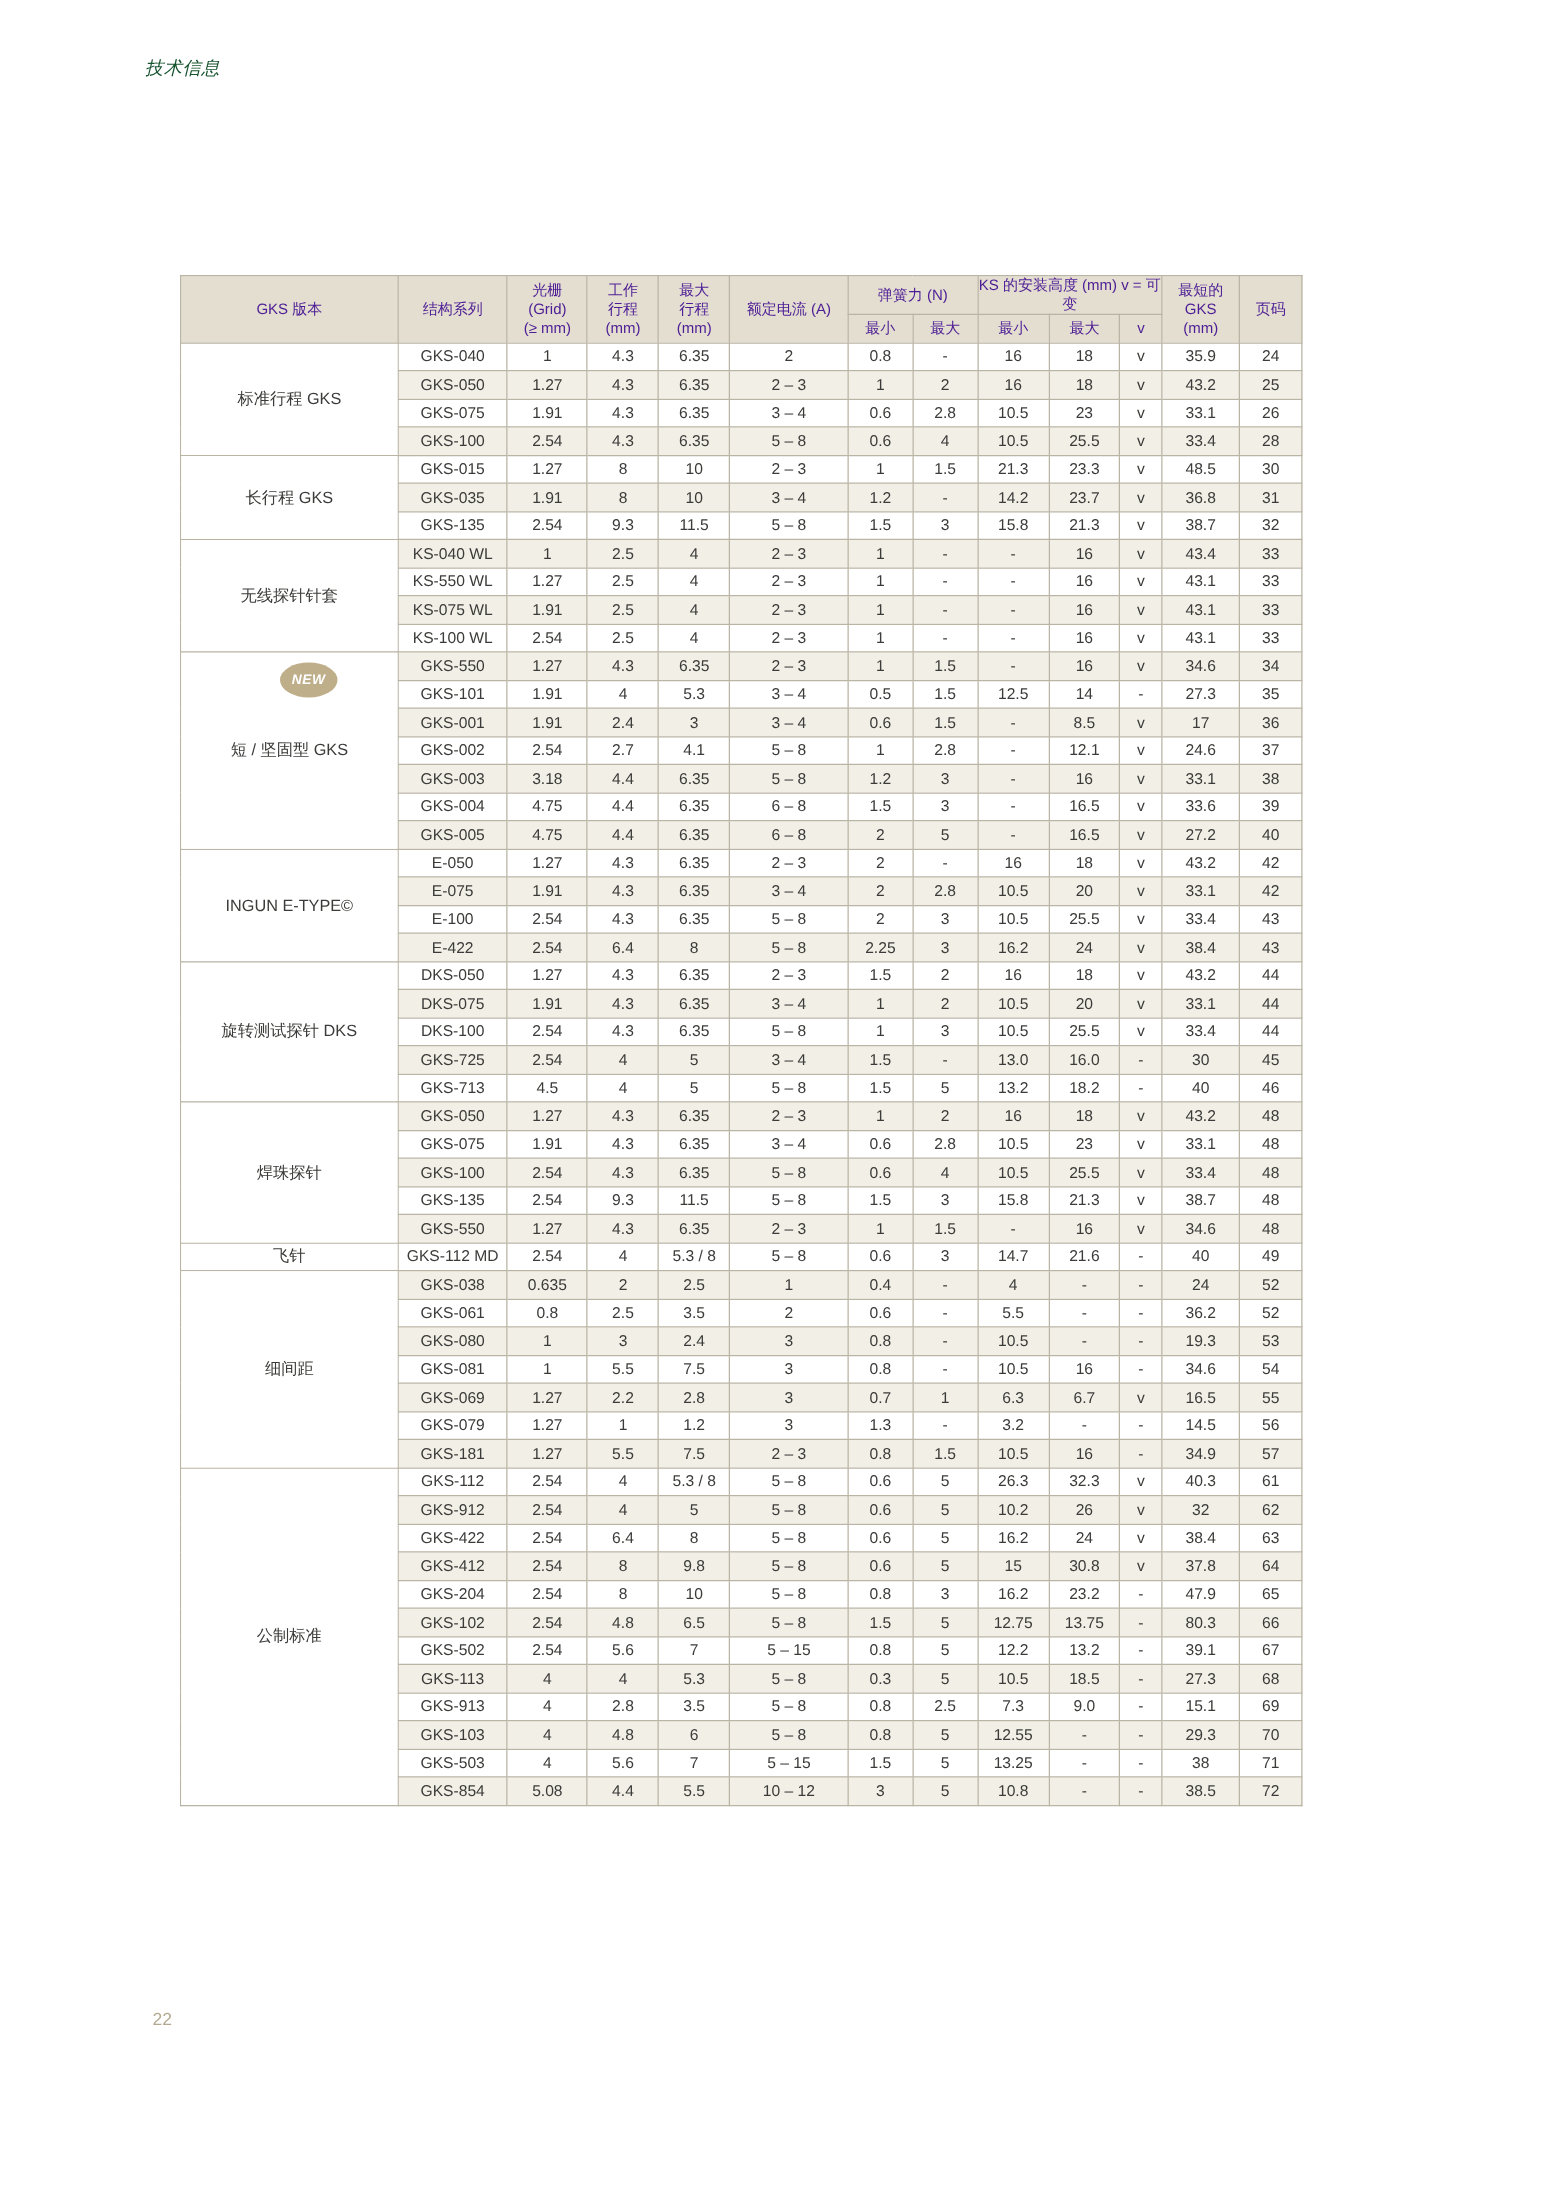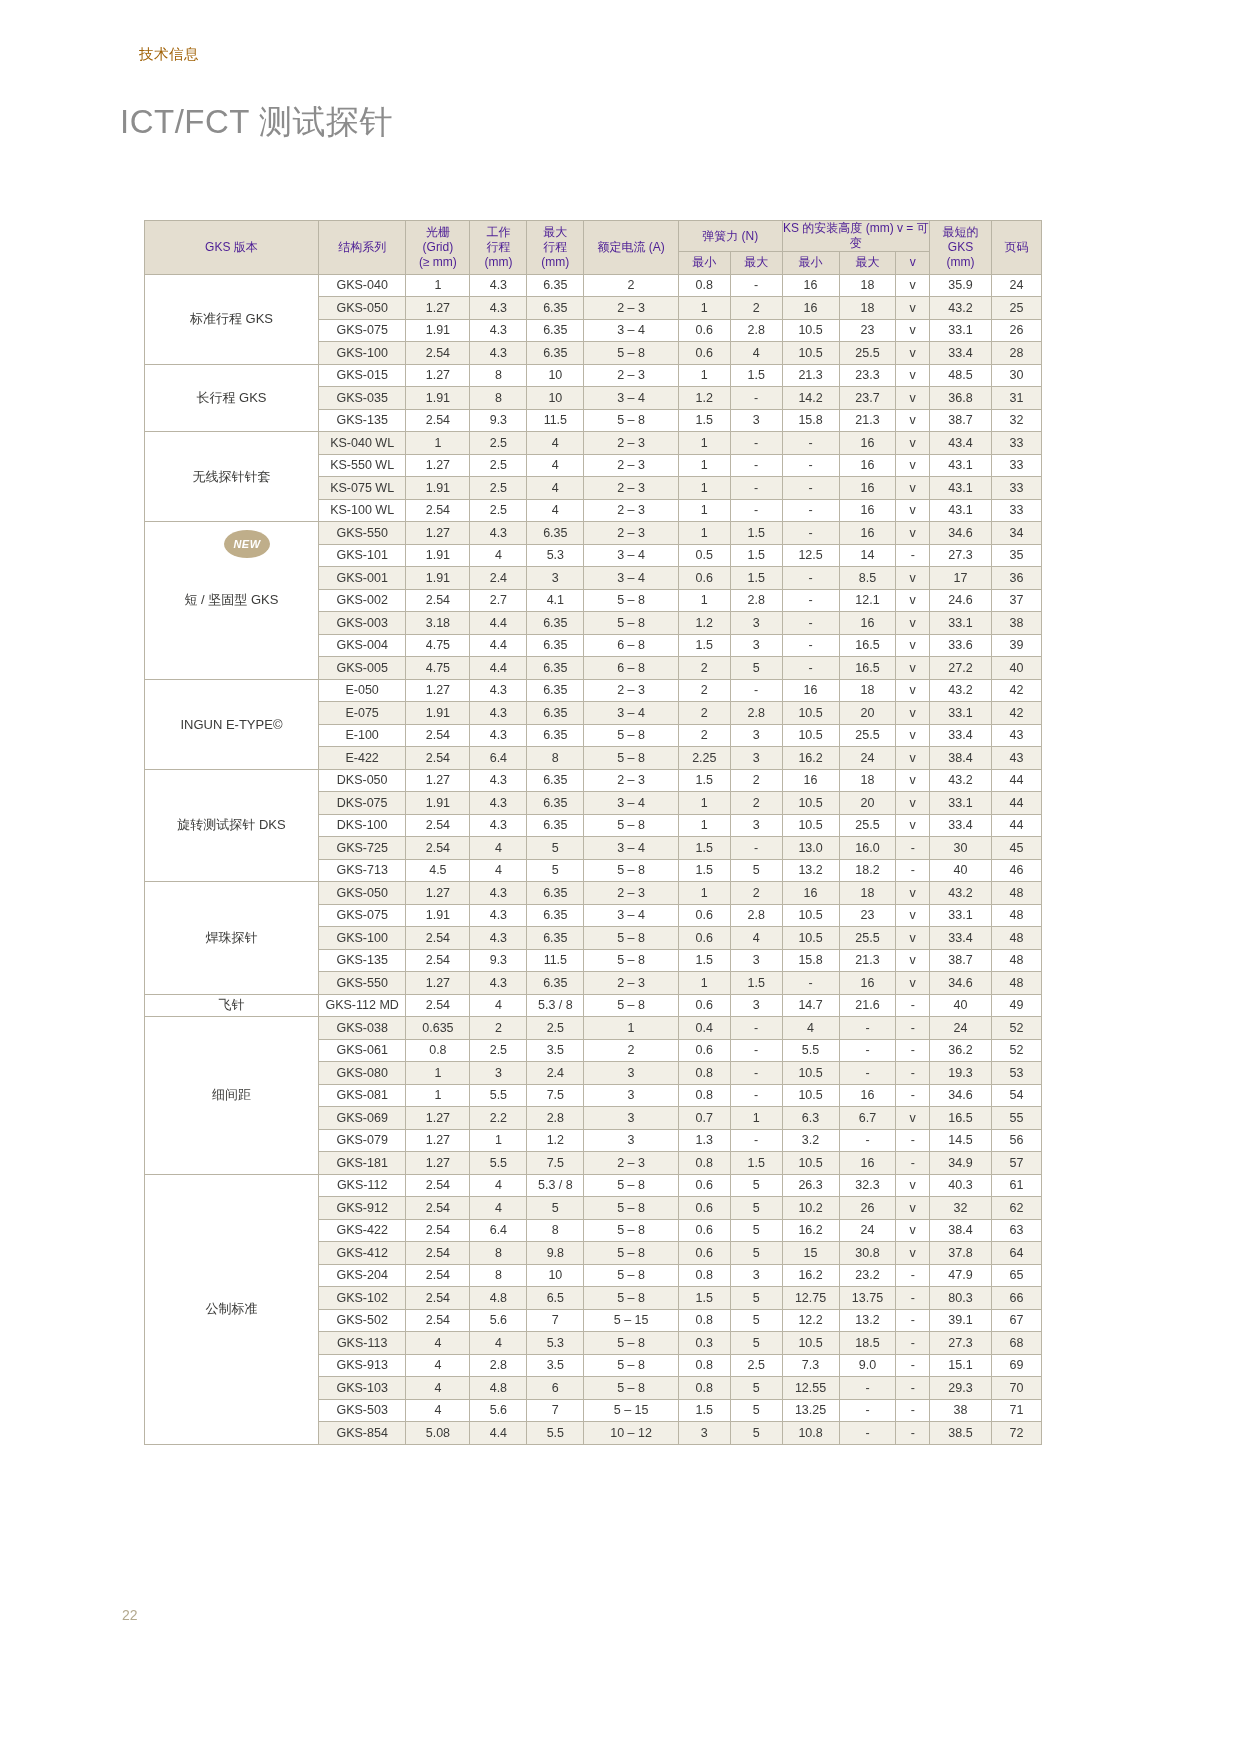--- a/index.html
+++ b/index.html
@@ -16,25 +16,26 @@
     overflow: hidden;
   }
   .page {
     position: absolute;
     left: 0; top: 0;
     width: 1240px;
     height: 1755px;
   }
   .eyebrow {
     position: absolute;
-    left: 139px;
+    left: 116px;
     top: 45px;
     font-size: 14.5px;
-    color: #a16207;
+    color: #14532d;
     letter-spacing: 0.5px;
+    font-style: italic;
   }
   .title {
     position: absolute;
     left: 120px;
     top: 98px;
     font-size: 33px;
     line-height: 48px;
     color: #8c8c8c;
     font-weight: 400;
     letter-spacing: 0.5px;
@@ -121,21 +122,20 @@
   }
 </style>
 </head>
 <body>
 
 <div class="page">
 
   <div class="eyebrow">技术信息</div>
 
   <div class="title">
-    <span>ICT/FCT 测试探针</span>
   </div>
 
   <table class="spec">
     <thead>
       <tr>
         <td class="w-cat grp" rowspan="2">GKS 版本</td>
         <td class="w-model grp" rowspan="2">结构系列</td>
         <td class="w-grid" rowspan="2">
           <div>光栅</div>
           <div>(Grid)</div>

